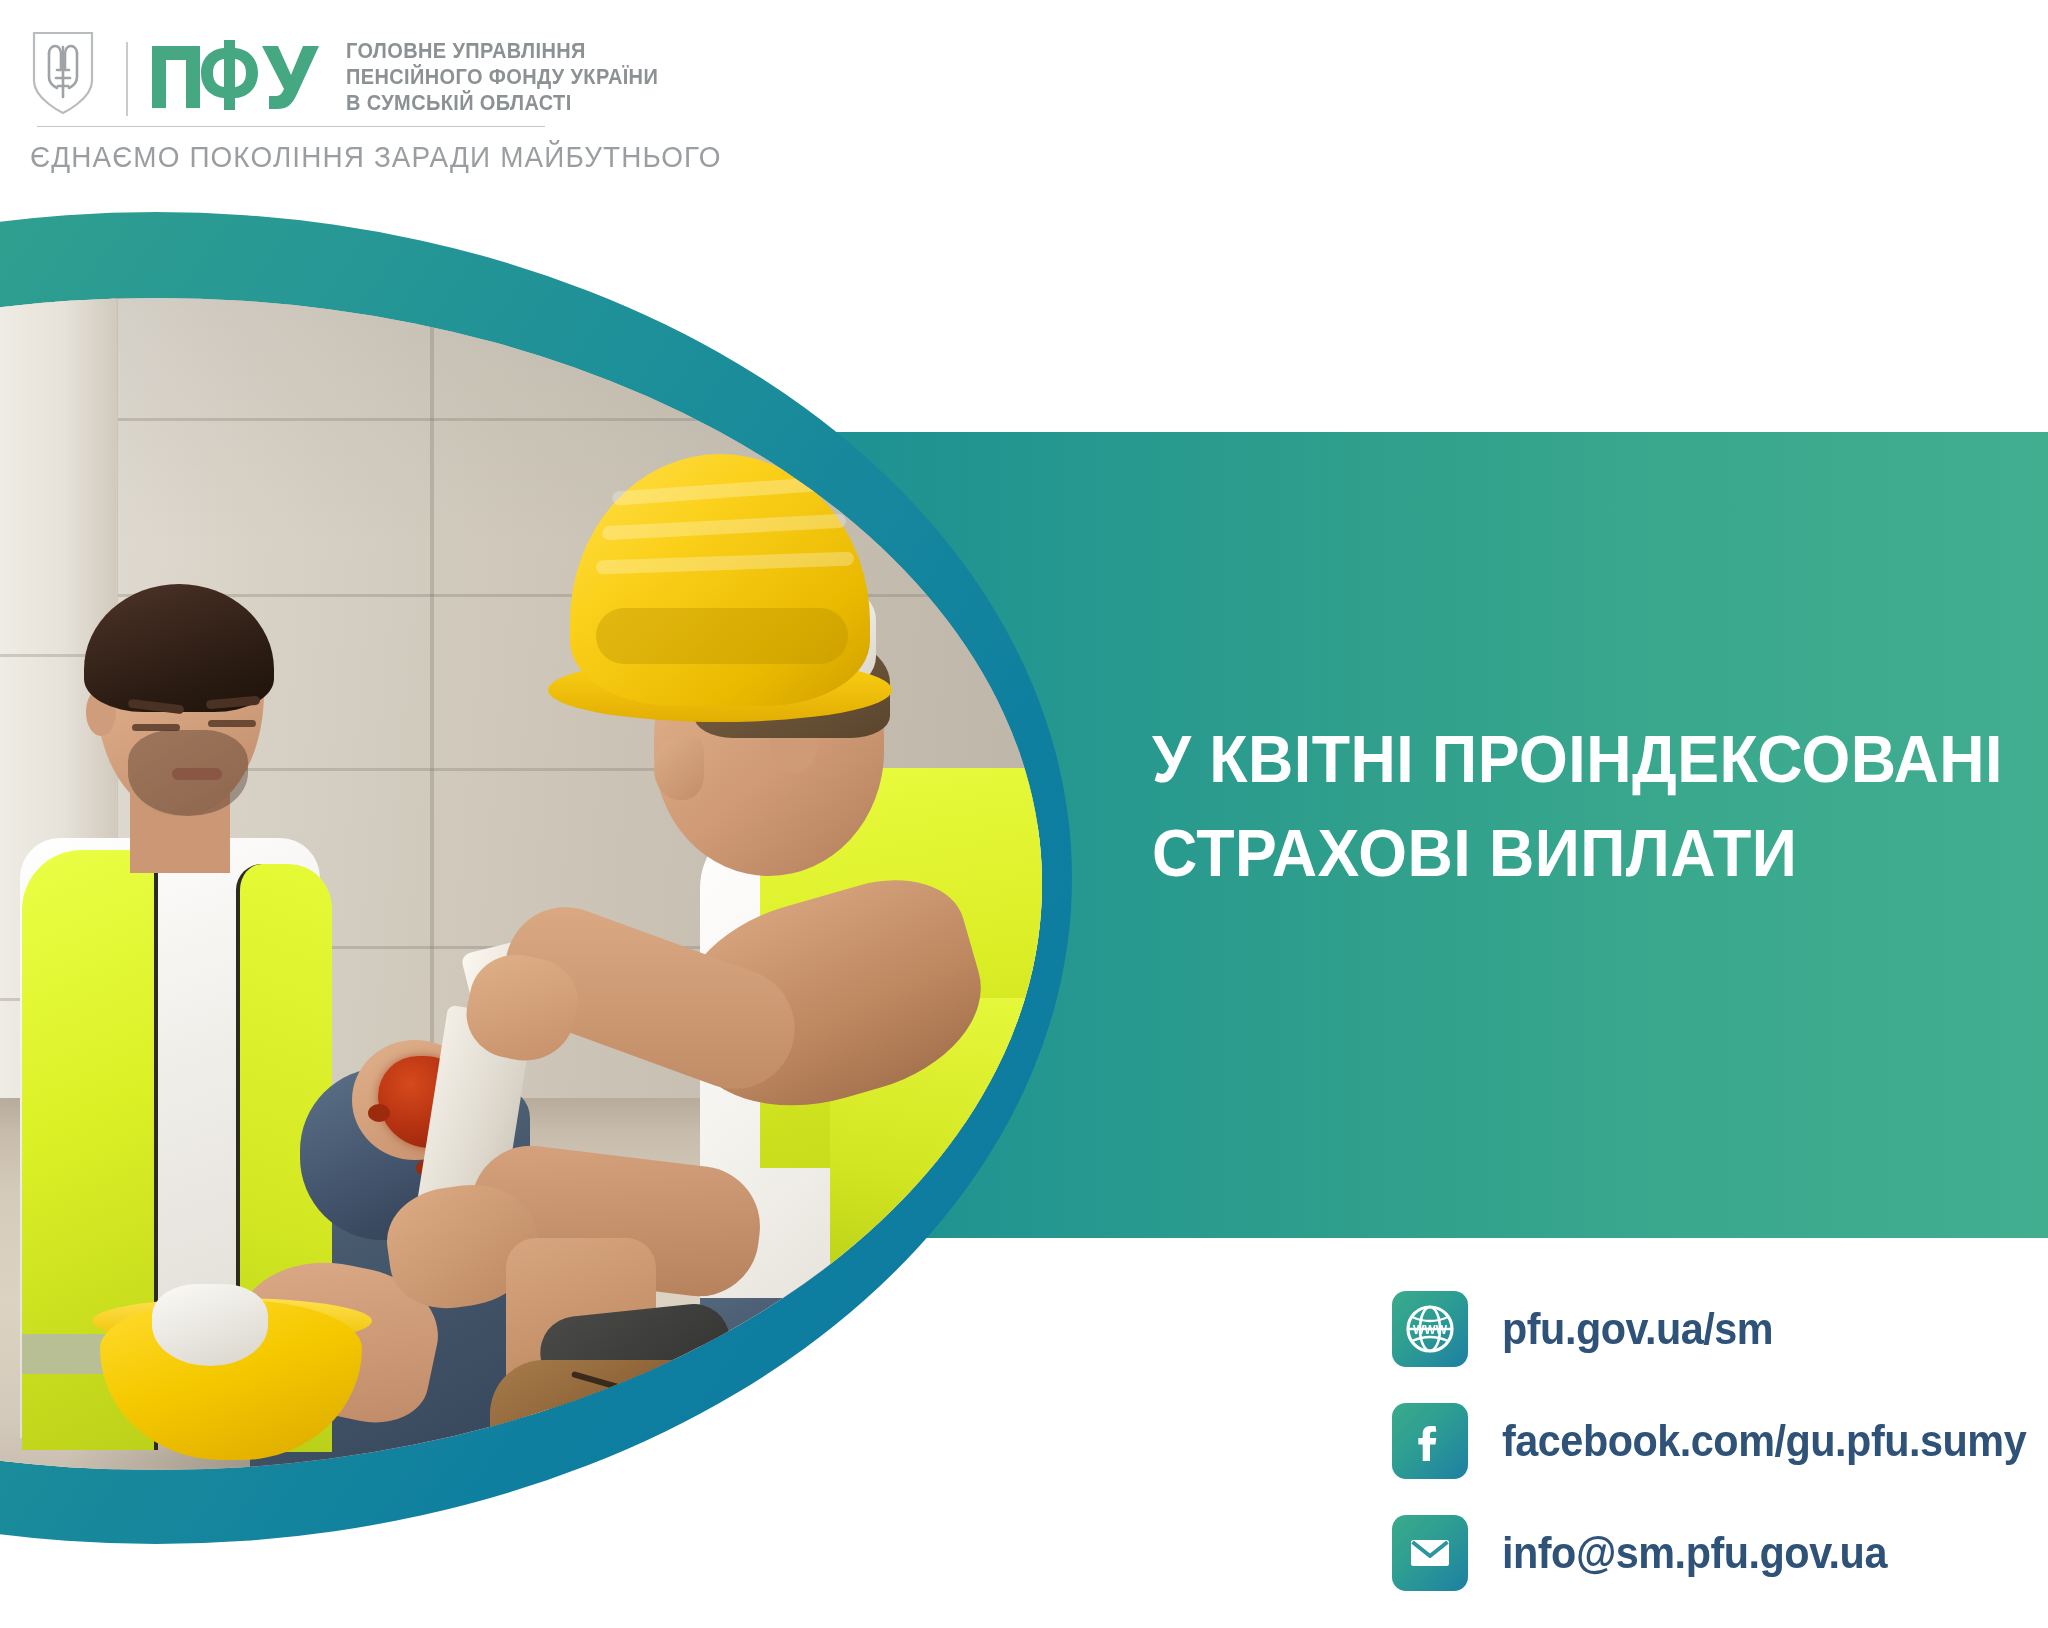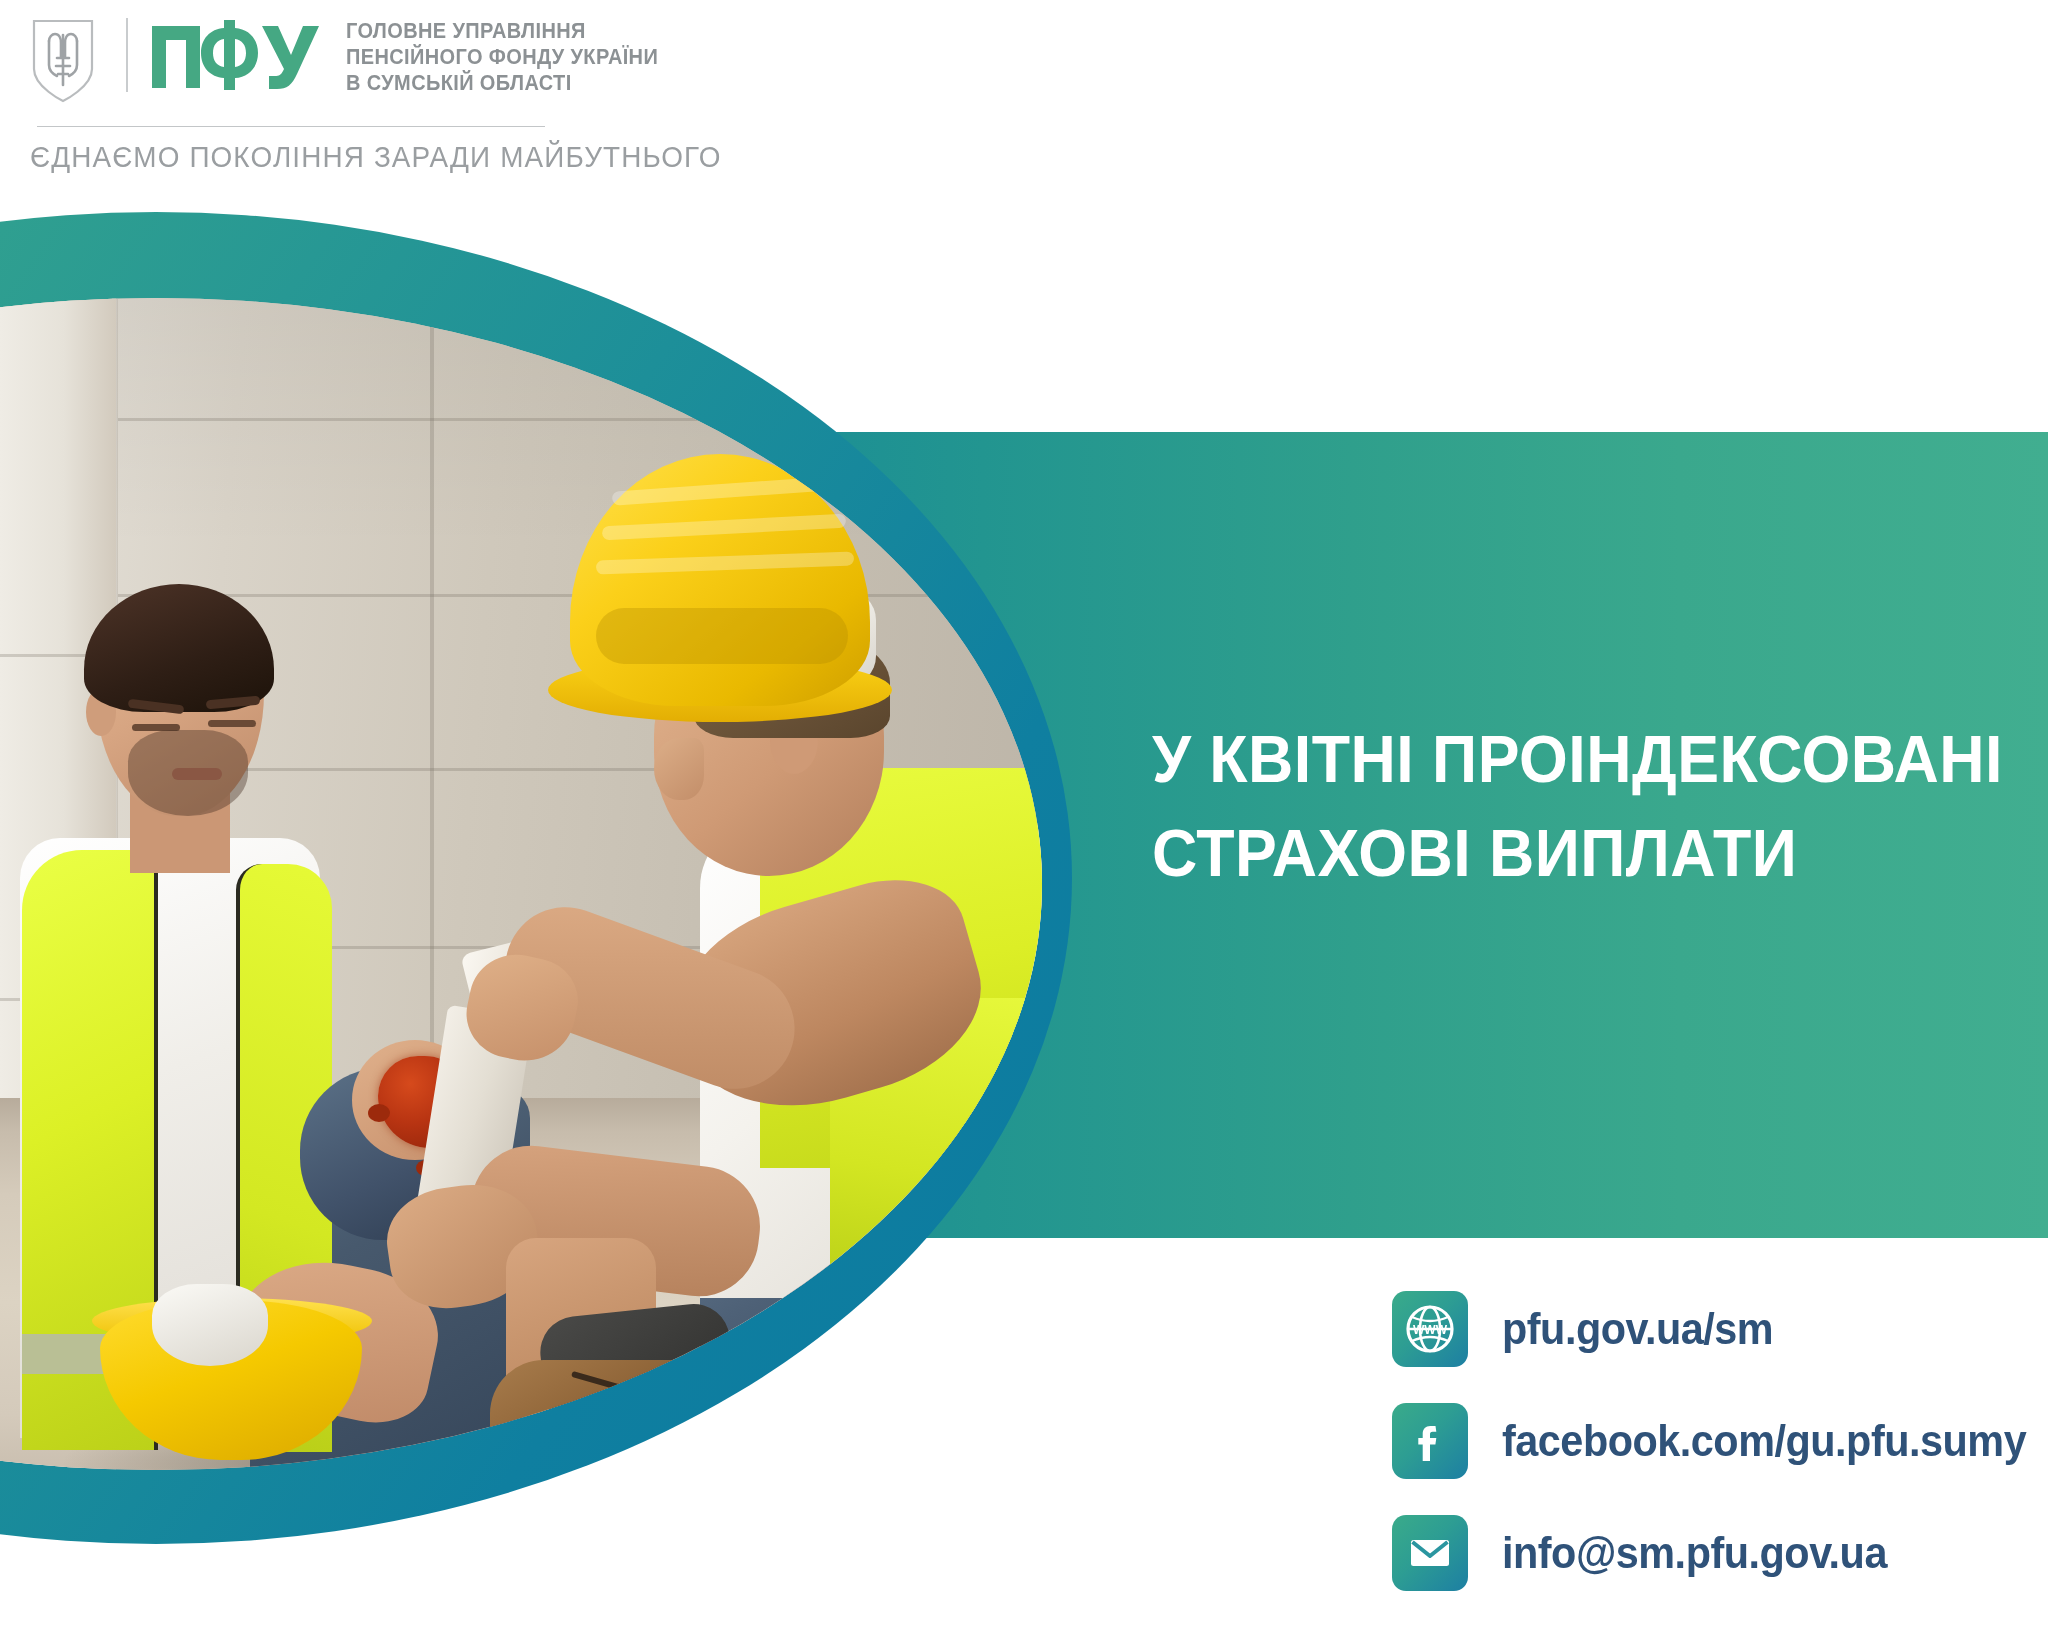--- a/index.html
+++ b/index.html
@@ -21,23 +21,23 @@
     position: absolute;
     left: 0; top: 0;
     width: 2048px;
     height: 212px;
     background: #ffffff;
     z-index: 40;
   }
   .logo-row {
     position: absolute;
     left: 30px;
-    top: 18px;
+    top: 30px;
     display: flex;
-    align-items: flex-start;
+    align-items: flex-end;
   }
   .emblem {
     width: 66px;
     height: 86px;
     flex: 0 0 auto;
   }
   .logo-divider-v {
     width: 2px;
     height: 74px;
     background: #c9ccce;

